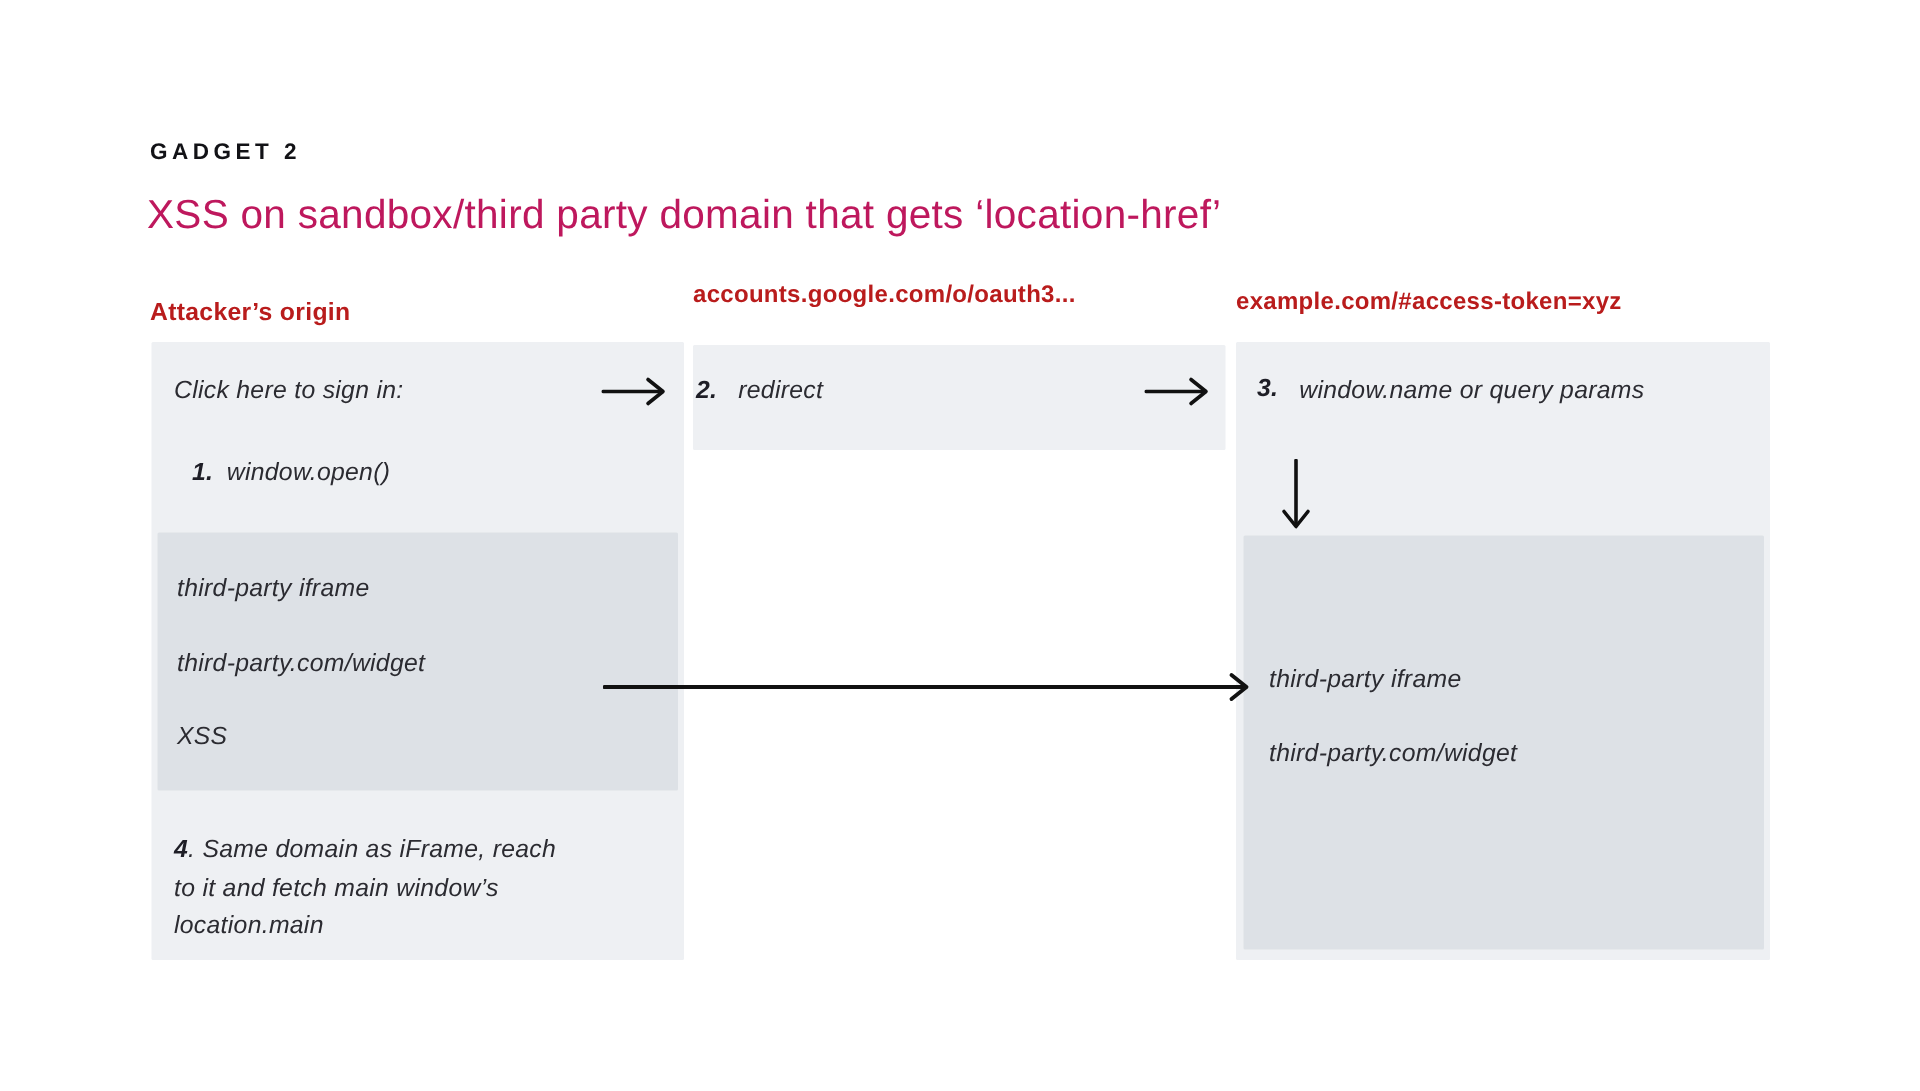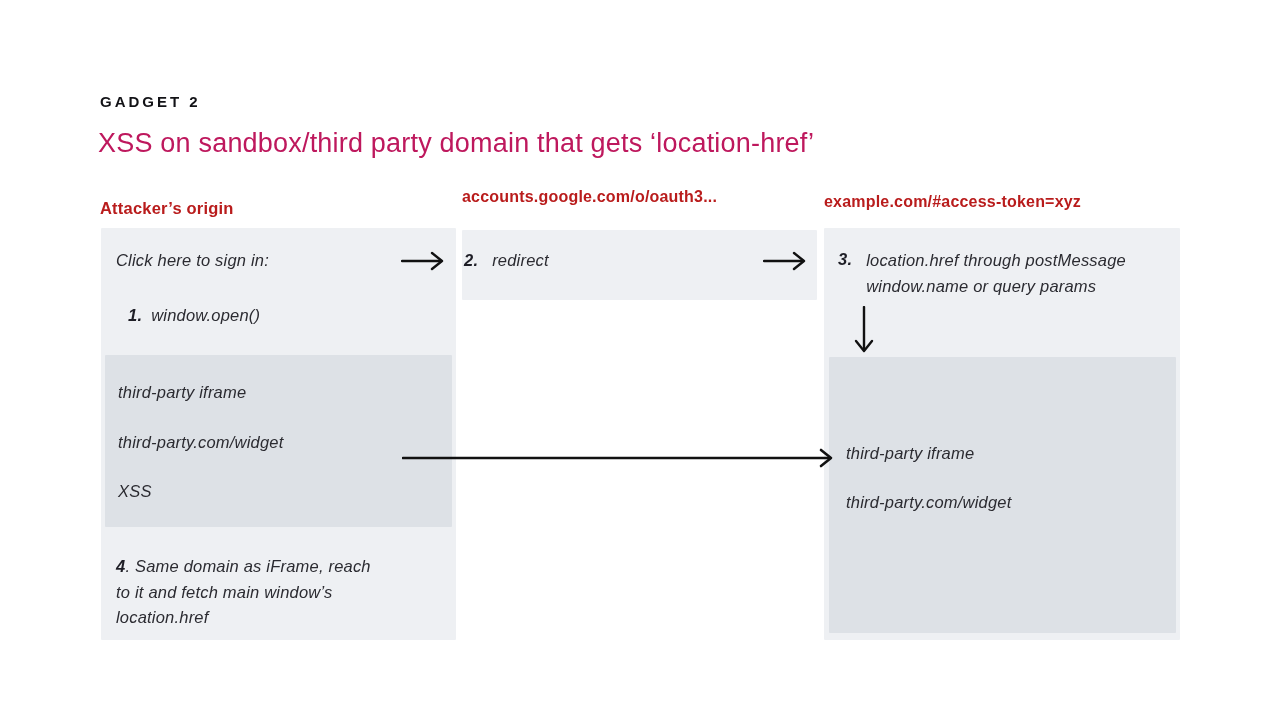--- a/index.html
+++ b/index.html
@@ -76,38 +76,37 @@
   </div>
 
   <div class="t" style="left:118px; top:381px;">third-party iframe</div>
   <div class="t" style="left:118px; top:431px;">third-party.com/widget</div>
   <div class="t" style="left:118px; top:480px;">XSS</div>
 
   <div class="t" style="left:116px; top:554px;">
     <div class="step-lines">
       <div><span class="num">4</span><span>. Same domain as iFrame, reach</span></div>
       <div>to it and fetch main window’s</div>
-      <div>location.href</div>
+      <div>location.main</div>
     </div>
   </div>
 
   <div class="box box-outer" style="left:462px; top:230px; width:355px; height:70px;"></div>
 
   <div class="t" style="left:464px; top:249px;">
     <span class="num">2.</span><span class="gap-md"></span><span>redirect</span>
   </div>
 
   <div class="box box-outer" style="left:824px; top:228px; width:356px; height:412px;"></div>
   <div class="box box-inner" style="left:829px; top:357px; width:347px; height:276px;"></div>
 
   <div class="t step-row" style="left:838px; top:248px;">
     <span class="num">3.</span>
       <span class="gap-md"></span>
     <span class="step-lines">
-      <div>location.href through postMessage</div>
       <div>window.name or query params</div>
     </span>
   </div>
 
   <div class="t" style="left:846px; top:442px;">third-party iframe</div>
   <div class="t" style="left:846px; top:491px;">third-party.com/widget</div>
 
   <svg class="abs" style="left:401px; top:250px;" width="44" height="22" viewBox="0 0 44 22">
     <line x1="1" y1="11" x2="40" y2="11" stroke="#111" stroke-width="2.4" stroke-linecap="round"></line>
     <polyline points="31,3 41,11 31,19" fill="none" stroke="#111" stroke-width="2.4" stroke-linecap="round" stroke-linejoin="round"></polyline>

